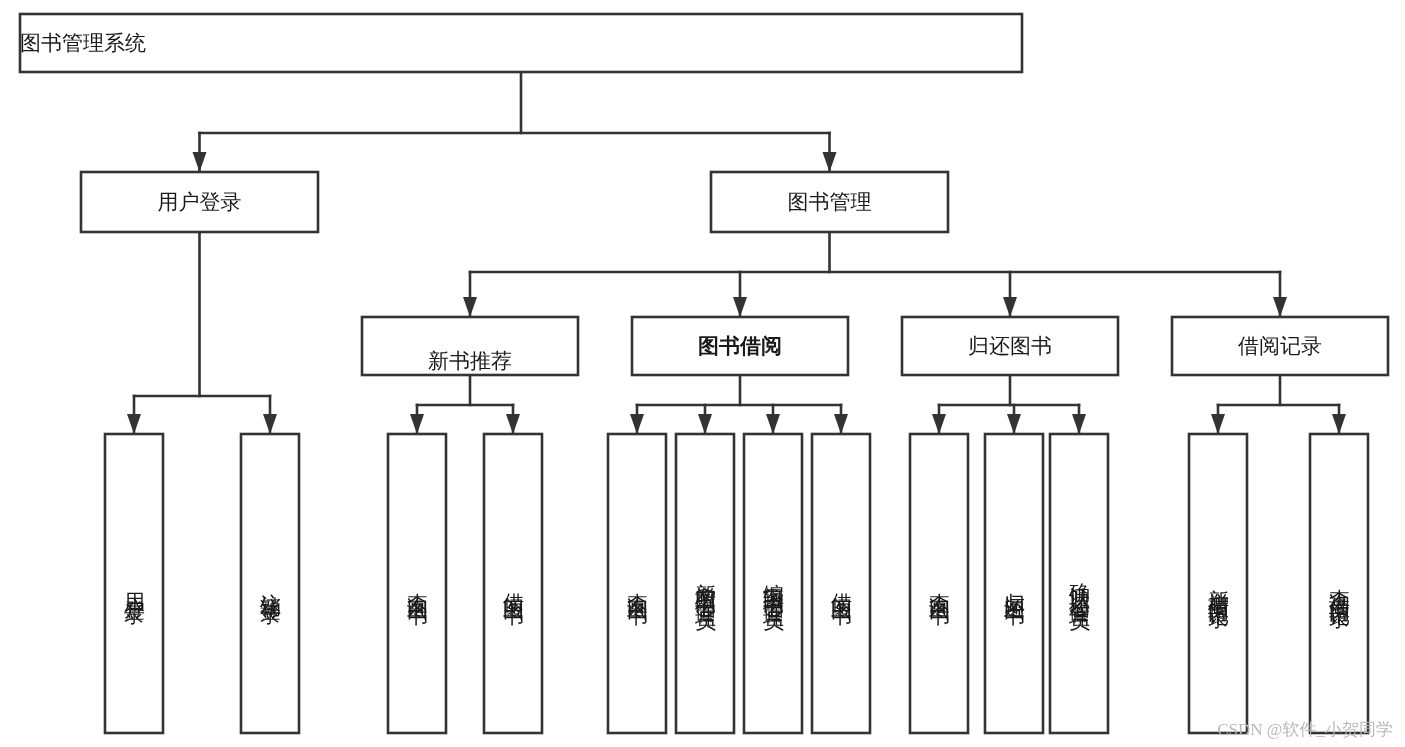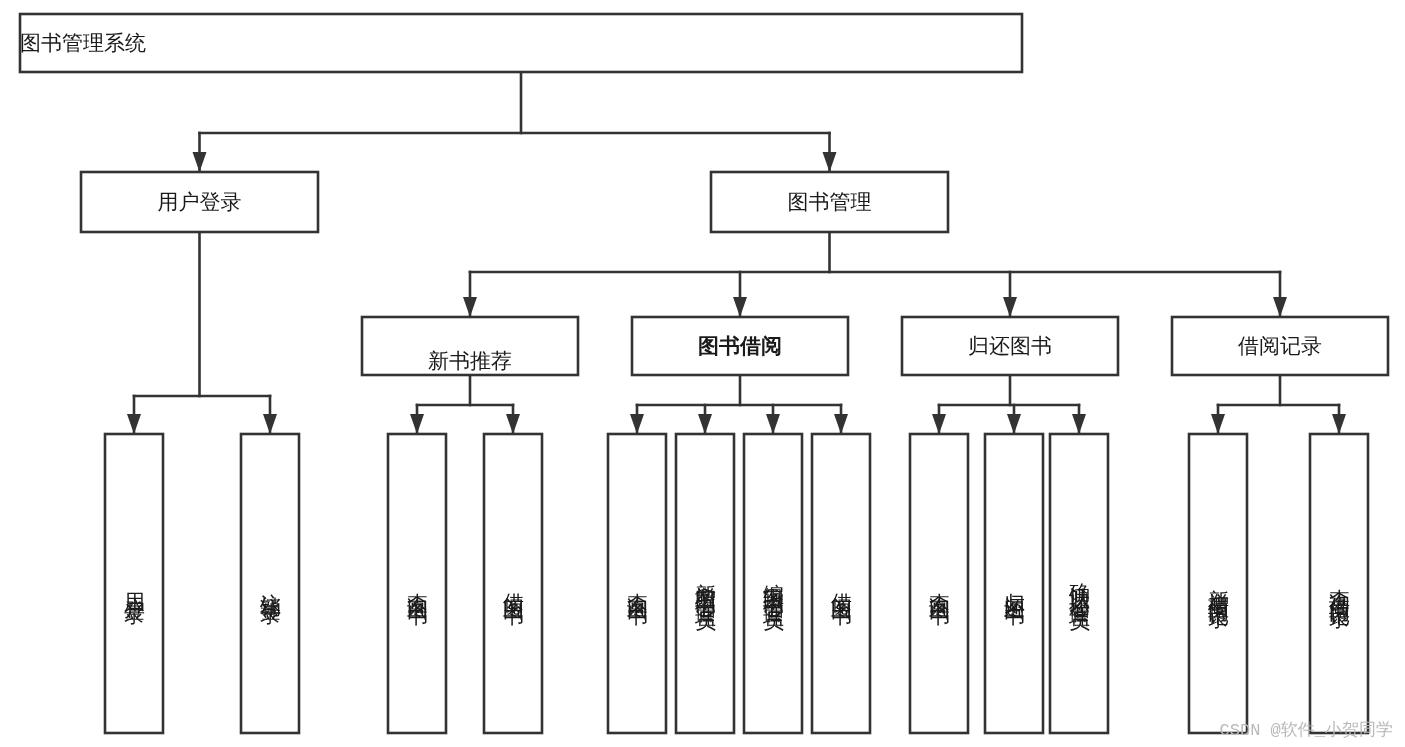--- a/index.html
+++ b/index.html
@@ -44,21 +44,21 @@
     line-height: 1;
     color: #1a1a1a;
     letter-spacing: 4px;
     text-align: center;
     white-space: nowrap;
   }
   .watermark {
     position: absolute;
     right: 12px;
     bottom: 6px;
-    font-family: Liberation Mono, monospace;
+    font-family: Liberation Serif, serif;
     font-size: 17px;
     color: #b9b9b9;
     white-space: nowrap;
     pointer-events: none;
   }
 </style>
 </head>
 <body>
 
 <div id="diagram-root">

